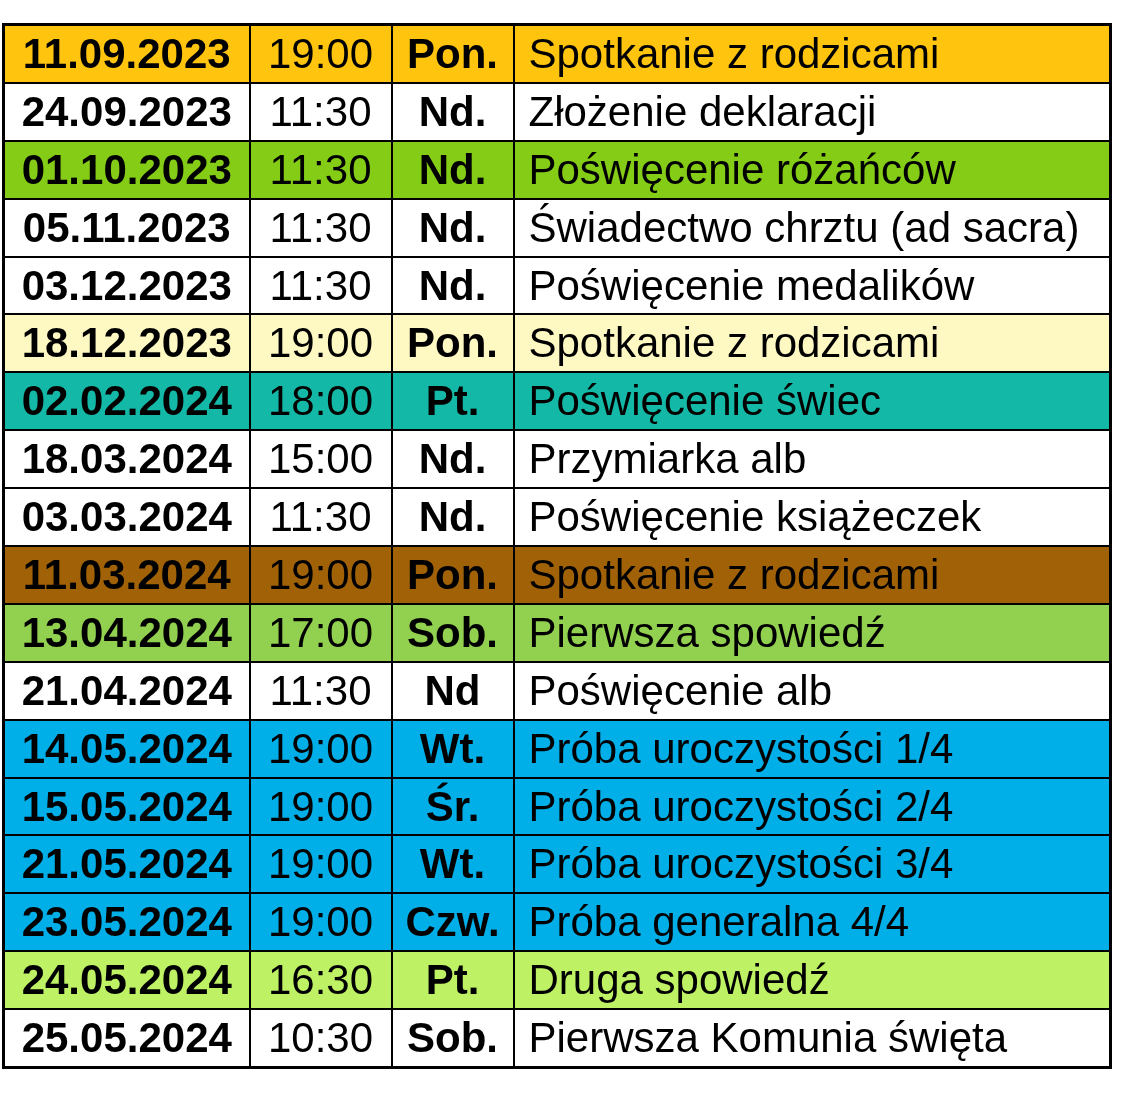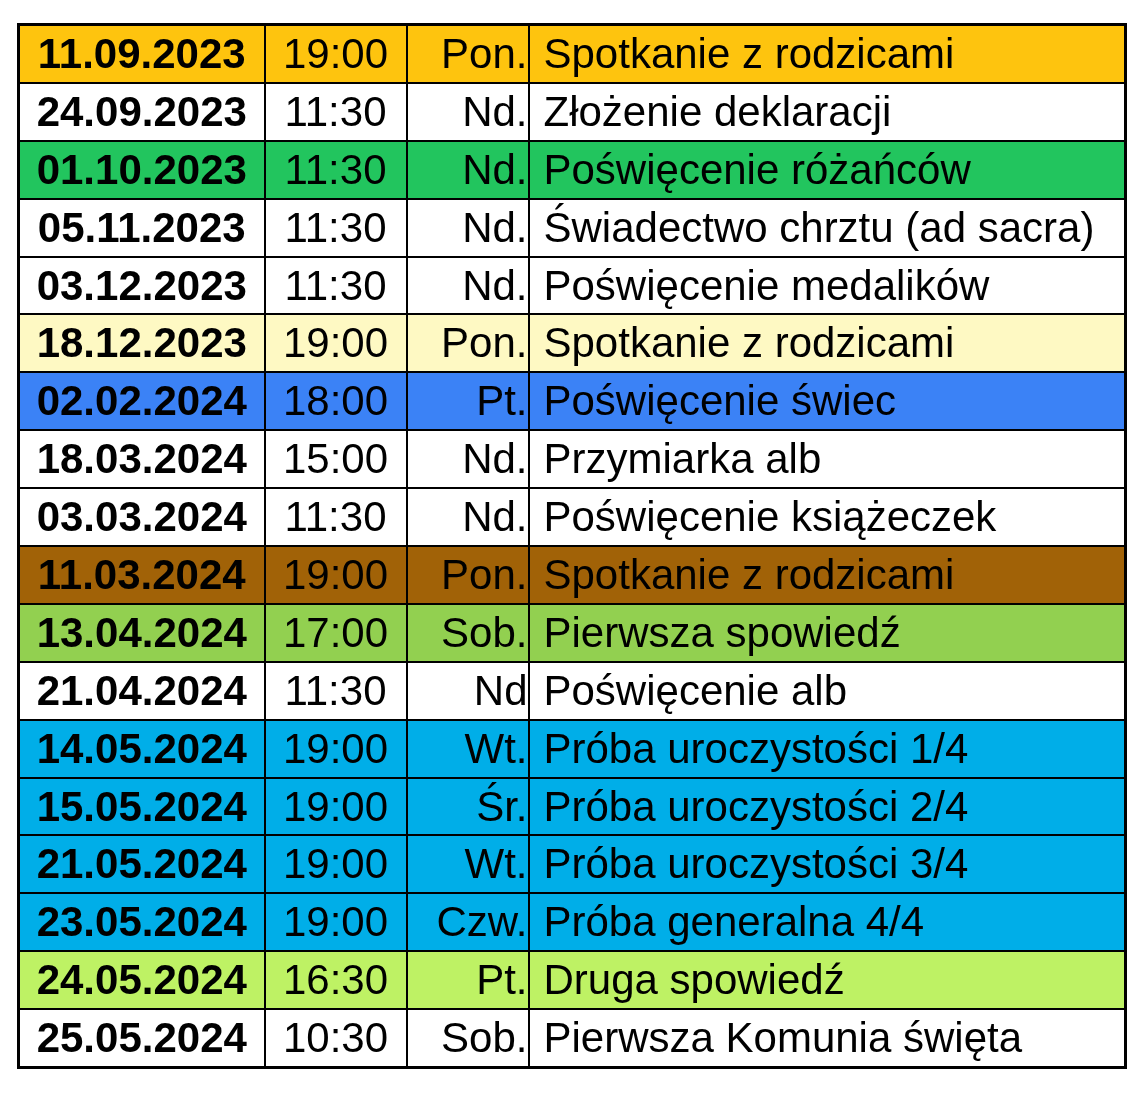--- a/index.html
+++ b/index.html
@@ -6,21 +6,21 @@
     margin: 0;
     padding: 0;
     width: 1139px;
     height: 1114px;
     background: #ffffff;
     overflow: hidden;
     font-family: "Liberation Sans", sans-serif;
   }
   .table-wrap {
     position: absolute;
-    left: 17px;
+    left: 2px;
     top: 23px;
   }
   table.schedule {
     border-collapse: collapse;
     table-layout: fixed;
     width: 1107px;
     border: 3px solid #000000;
   }
   col.c-date  { width: 246px; }
   col.c-time  { width: 142px; }
@@ -39,22 +39,22 @@
   }
   td.date {
     font-weight: bold;
     text-align: center;
   }
   td.time {
     font-weight: normal;
     text-align: center;
   }
   td.day {
-    font-weight: normal;
-    text-align: right;
+    font-weight: bold;
+    text-align: center;
   }
   td.event {
     font-weight: normal;
     text-align: left;
     padding-left: 14px;
   }
 </style>
 </head>
 <body>
 
@@ -72,21 +72,21 @@
     <td class="time">19:00</td>
     <td class="day">Pon.</td>
     <td class="event">Spotkanie z rodzicami</td>
   </tr>
         <tr style="background-color: rgb(255, 255, 255);">
     <td class="date">24.09.2023</td>
     <td class="time">11:30</td>
     <td class="day">Nd.</td>
     <td class="event">Złożenie deklaracji</td>
   </tr>
-        <tr style="background-color: #22c55e;">
+        <tr style="background-color: #84cc16;">
     <td class="date">01.10.2023</td>
     <td class="time">11:30</td>
     <td class="day">Nd.</td>
     <td class="event">Poświęcenie różańców</td>
   </tr>
         <tr style="background-color: rgb(255, 255, 255);">
     <td class="date">05.11.2023</td>
     <td class="time">11:30</td>
     <td class="day">Nd.</td>
     <td class="event">Świadectwo chrztu (ad sacra)</td>
@@ -96,21 +96,21 @@
     <td class="time">11:30</td>
     <td class="day">Nd.</td>
     <td class="event">Poświęcenie medalików</td>
   </tr>
         <tr style="background-color: #fef9c3;">
     <td class="date">18.12.2023</td>
     <td class="time">19:00</td>
     <td class="day">Pon.</td>
     <td class="event">Spotkanie z rodzicami</td>
   </tr>
-        <tr style="background-color: #3b82f6;">
+        <tr style="background-color: #14b8a6;">
     <td class="date">02.02.2024</td>
     <td class="time">18:00</td>
     <td class="day">Pt.</td>
     <td class="event">Poświęcenie świec</td>
   </tr>
         <tr style="background-color: rgb(255, 255, 255);">
     <td class="date">18.03.2024</td>
     <td class="time">15:00</td>
     <td class="day">Nd.</td>
     <td class="event">Przymiarka alb</td>

